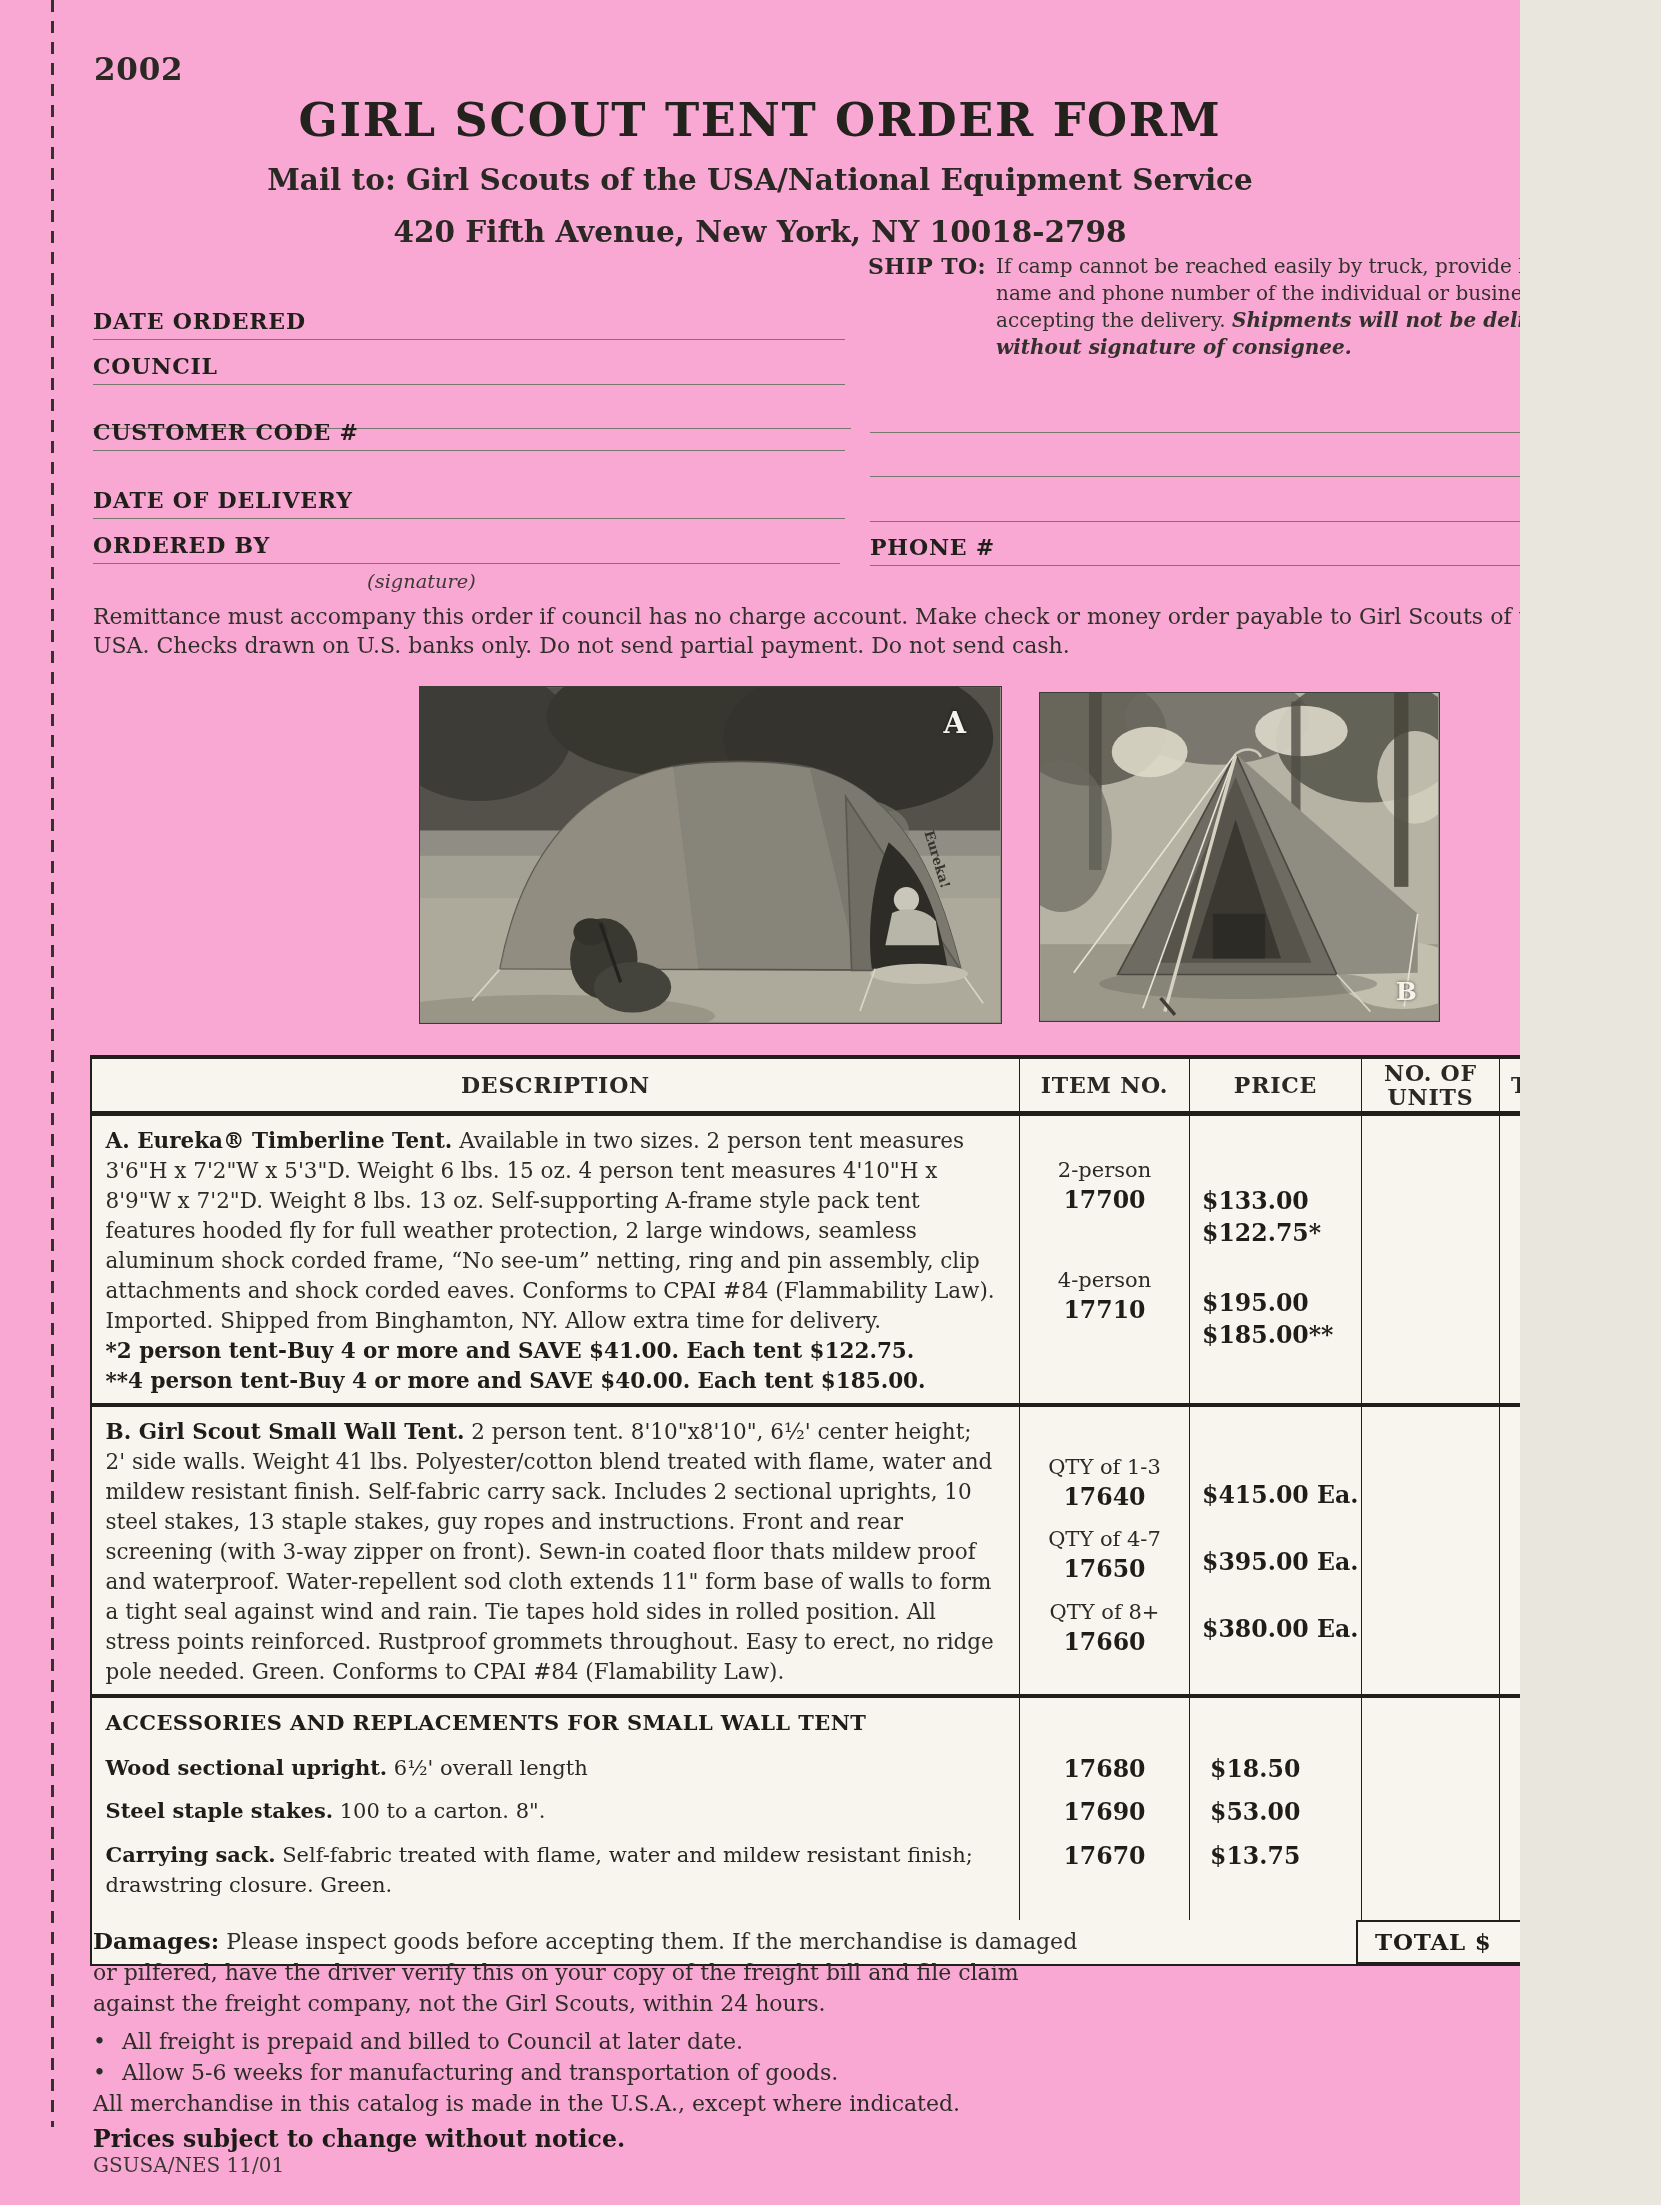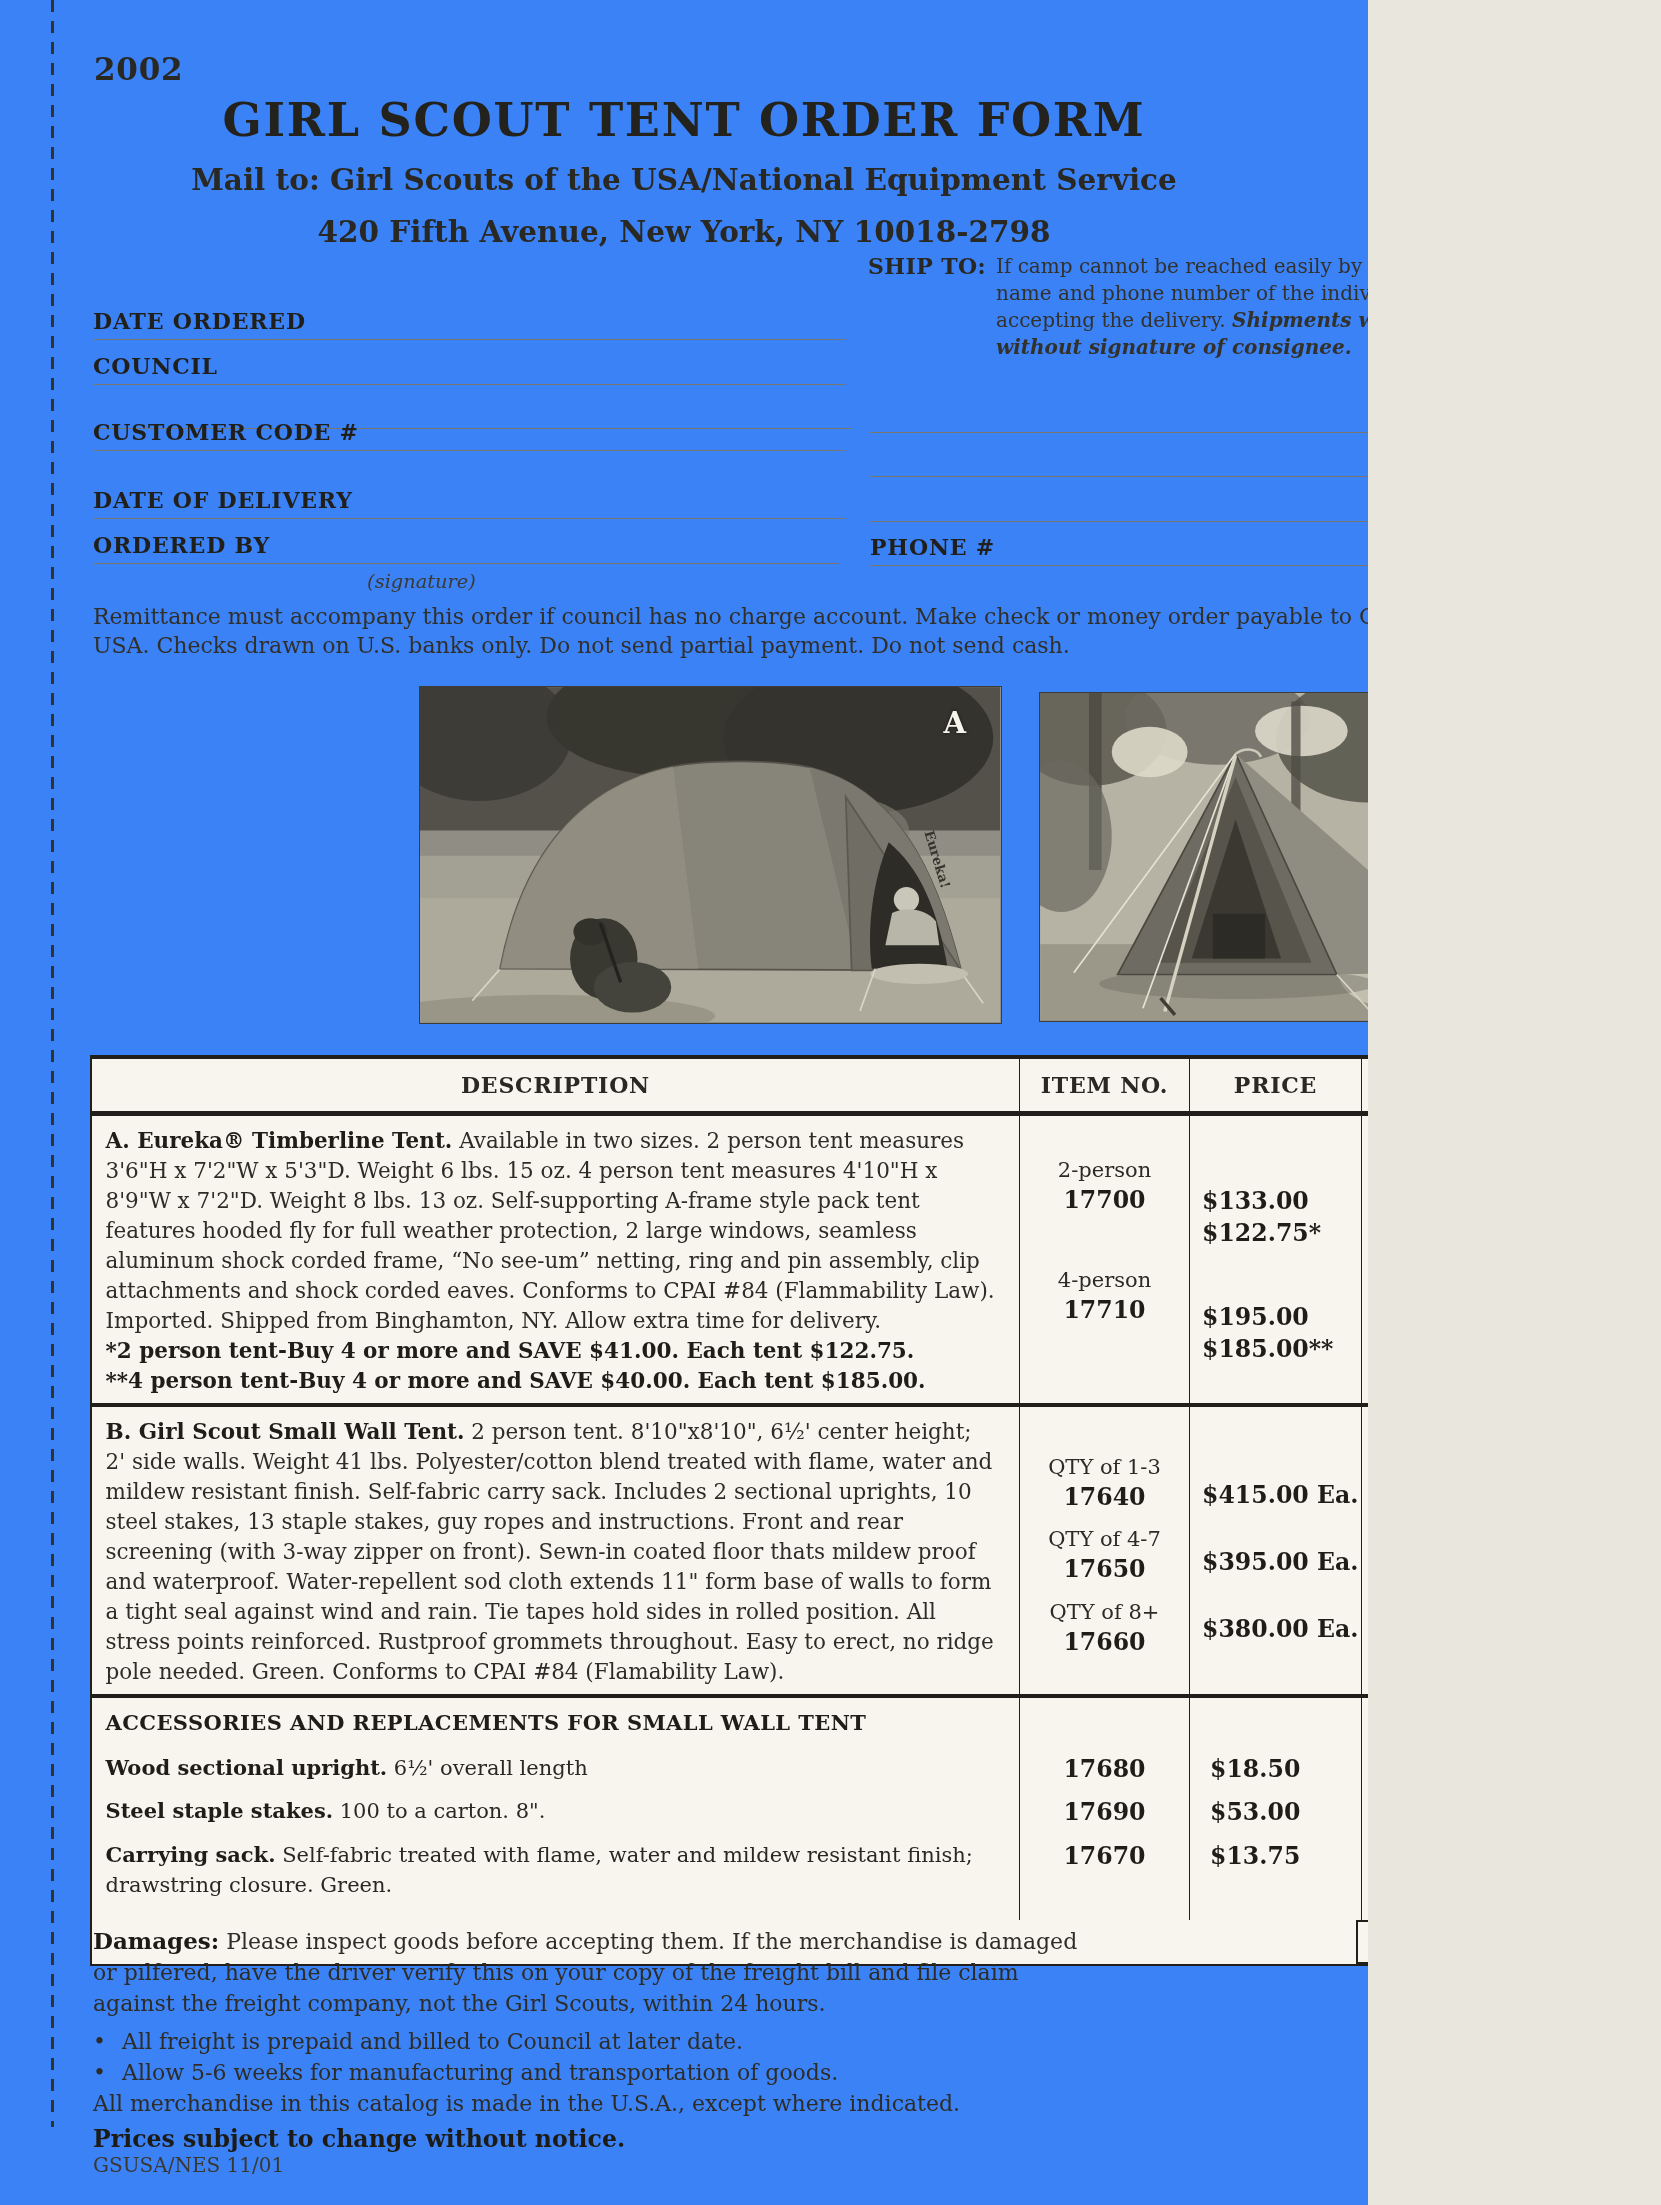--- a/index.html
+++ b/index.html
@@ -1,20 +1,20 @@
 <!DOCTYPE html>
 <html style="font-size:13.5px"><head>
 <meta charset="utf-8">
 <style>
   * { margin:0; padding:0; box-sizing:border-box; }
   html,body { background:#e9e6de; }
   body { font-family:"DejaVu Serif", serif; color:#2a2823; }
   .page {
-    position:relative; width:1368px; height:2205px;
-    background:#3b82f6; overflow:hidden;
+    position:relative; width:1520px; height:2205px;
+    background:#f9a8d4; overflow:hidden;
   }
   .cutline {
     position:absolute; left:51px; top:0; width:2.5px; height:2127px;
     background:repeating-linear-gradient(to bottom,#33322d 0 11.8px, transparent 11.8px 21px);
   }
   
   .year  { position:absolute; left:94px; top:51px; font-size:31px; font-weight:bold; letter-spacing:0.8px; }
   .mcode { position:absolute; left:1522px; top:51px; font-size:31px; font-weight:bold; letter-spacing:0.8px; }
   .title { position:absolute; left:0; top:93px; width:100%; text-align:center;
            font-size:46px; font-weight:bold; letter-spacing:1.7px; color:#23221d; }
@@ -60,21 +60,21 @@
   .racc { min-height:201px; }
   .desc { padding:10px 22px 6.7px 13.5px; font-size:21.5px; line-height:30px; color:#2e2c26; }
   .desc .lead { font-weight:bold; color:#1e1d18; }
   .noteline { font-weight:bold; color:#1e1d18; }
   .itemcol { text-align:center; font-size:21px; line-height:29px; color:#2c2a24; }
   .itemcol .vnum { font-weight:bold; font-size:23.6px; line-height:30px; color:#1e1d18; }
   .pricecol { padding-left:12px; font-weight:bold; font-size:23.6px; line-height:32px; color:#1e1d18; }
   .rowa .itemcol { padding-top:40px; }
   .rowa .vg2 { margin-top:51px; }
   .rowa .pricecol { padding-top:69px; }
-  .rowa .pg2 { margin-top:52px; }
+  .rowa .pg2 { margin-top:38px; }
   .rowb .itemcol { padding-top:46px; }
   .rowb .tier + .tier { margin-top:13.5px; }
   .rowb .pricecol { padding-top:72px; }
   .rowb .pline + .pline { margin-top:35px; }
   .acc-desc { padding:10px 22px 6.7px 13.5px; font-size:21px; line-height:30px; }
   .acc-head { font-weight:bold; font-size:21px; letter-spacing:0.4px; margin-bottom:15px; color:#1e1d18; }
   .acc-item { margin-bottom:13.5px; }
   .acc-item .lead { font-weight:bold; color:#1e1d18; }
   .acc-nums, .acc-prices { padding-top:56px; }
   .acc-nums { text-align:center; font-weight:bold; font-size:23.6px; line-height:30px; color:#1e1d18; }

